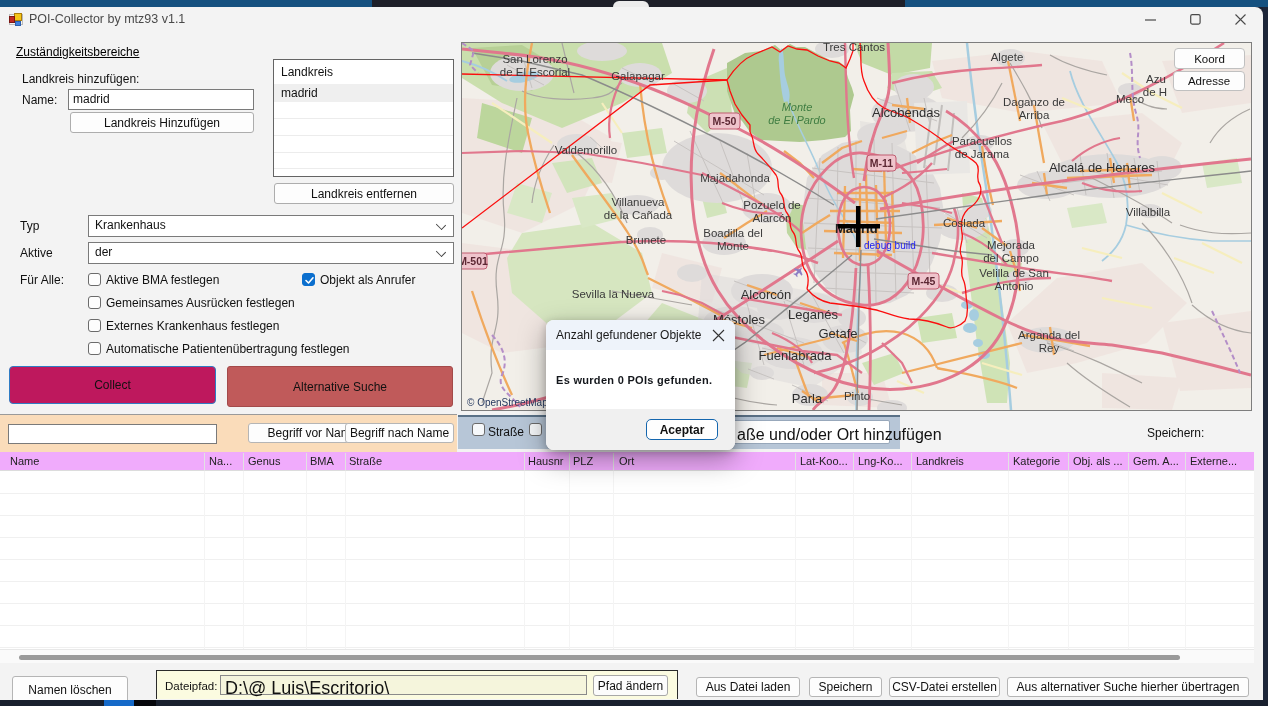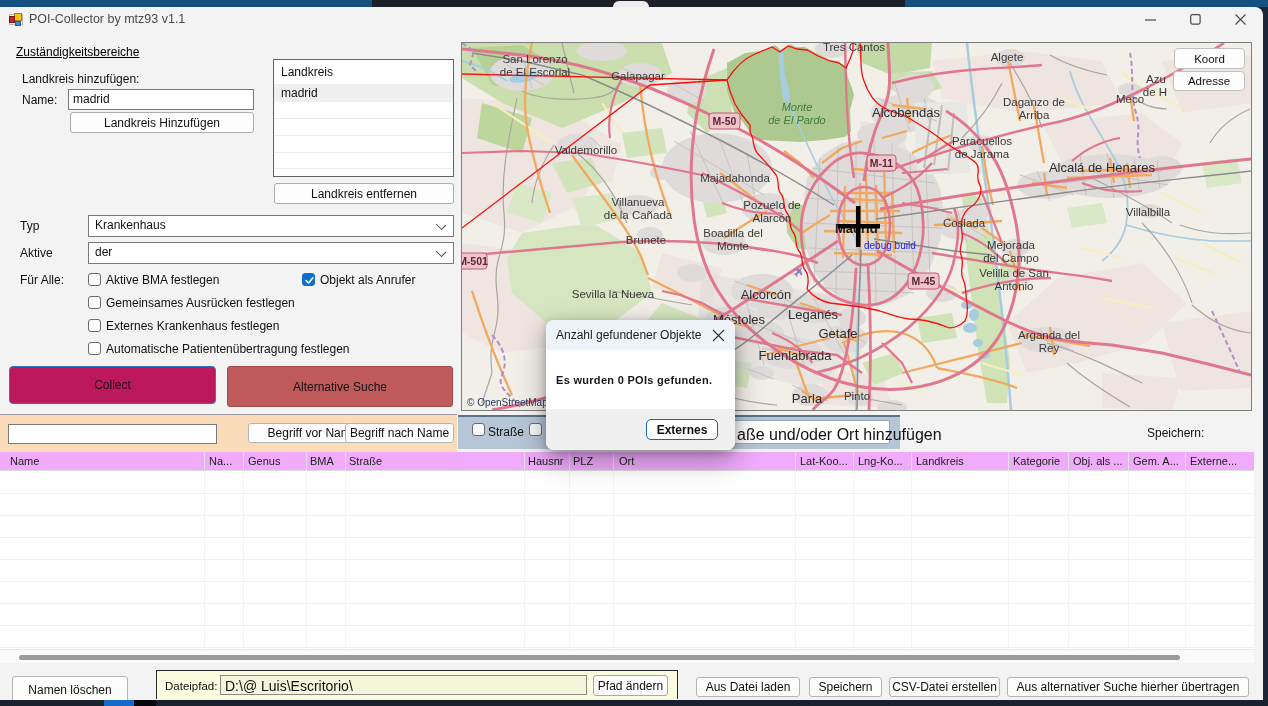--- a/index.html
+++ b/index.html
@@ -81,21 +81,21 @@
   .vcol { position:absolute; top:0; width:1px; height:178px; background:#f4f4f4; }
 
   
   #sbar { left:0; top:649px; width:1254px; height:14px; background:#fafafa; border-top:1px solid #e8e8e8; }
   #sthumb { left:19px; top:655px; width:1161px; height:5px; background:#9a9a9a; border-radius:3px; }
 
   
   #btnNamen { left:12px; top:676px; width:116px; height:28px; border-color:#b5b5b5; }
   #ygroup { left:156px; top:670px; width:522px; height:29px; background:#fbfbe0; border:1px solid #2a2a2a; border-bottom:none; }
   #lDatei { left:165px; top:680px; font-size:11.5px; }
-  #pathTb { left:220px; top:675px; width:367px; height:20px; background:#f5f5dc; border:1px solid #8a8a8a; font-size:14px; padding:2px 4px; color:#111; }
+  #pathTb { left:220px; top:675px; width:367px; height:20px; background:#f5f5dc; border:1px solid #8a8a8a; font-size:18px; padding:2px 4px; color:#111; }
   #btnPfad { left:593px; top:675px; width:75px; height:21px; background:#fcfcfc; border-color:#a8a8a8; }
   #btnLaden { left:696px; top:677px; width:104px; height:20px; border-color:#b5b5b5; }
   #btnSp { left:809px; top:677px; width:73px; height:20px; border-color:#b5b5b5; }
   #btnCsv { left:889px; top:677px; width:111px; height:20px; border-color:#b5b5b5; }
   #btnAusAlt { left:1007px; top:677px; width:242px; height:20px; border-color:#b5b5b5; }
 
   
   #map { left:461px; top:42px; width:791px; height:369px; border:1px solid #7d7d7d; background:#f2efe9; overflow:hidden; }
 
   
@@ -648,17 +648,17 @@
   <div class="abs btn" id="btnAusAlt">Aus alternativer Suche hierher übertragen</div>
 
   <div class="abs" id="dlg"></div>
   <div class="abs" id="dlgTitleBg"></div>
   <div class="abs" id="dlgT">Anzahl gefundener Objekte</div>
   <div class="abs" id="dlgX"><svg width="13" height="13" viewBox="0 0 13 13">
       <path d="M1 1 L12 12 M12 1 L1 12" stroke="#333" stroke-width="1.1"></path>
     </svg></div>
   <div class="abs" id="dlgMsg">Es wurden 0 POIs gefunden.</div>
   <div class="abs" id="dlgFoot"></div>
-  <div class="abs btn" id="btnOk">Externes</div>
+  <div class="abs btn" id="btnOk">Aceptar</div>
 
   <div class="abs" id="taskbar"></div>
   <div class="abs" id="tb1"></div>
   <div class="abs" id="tb2"></div>
 
 </body></html>

